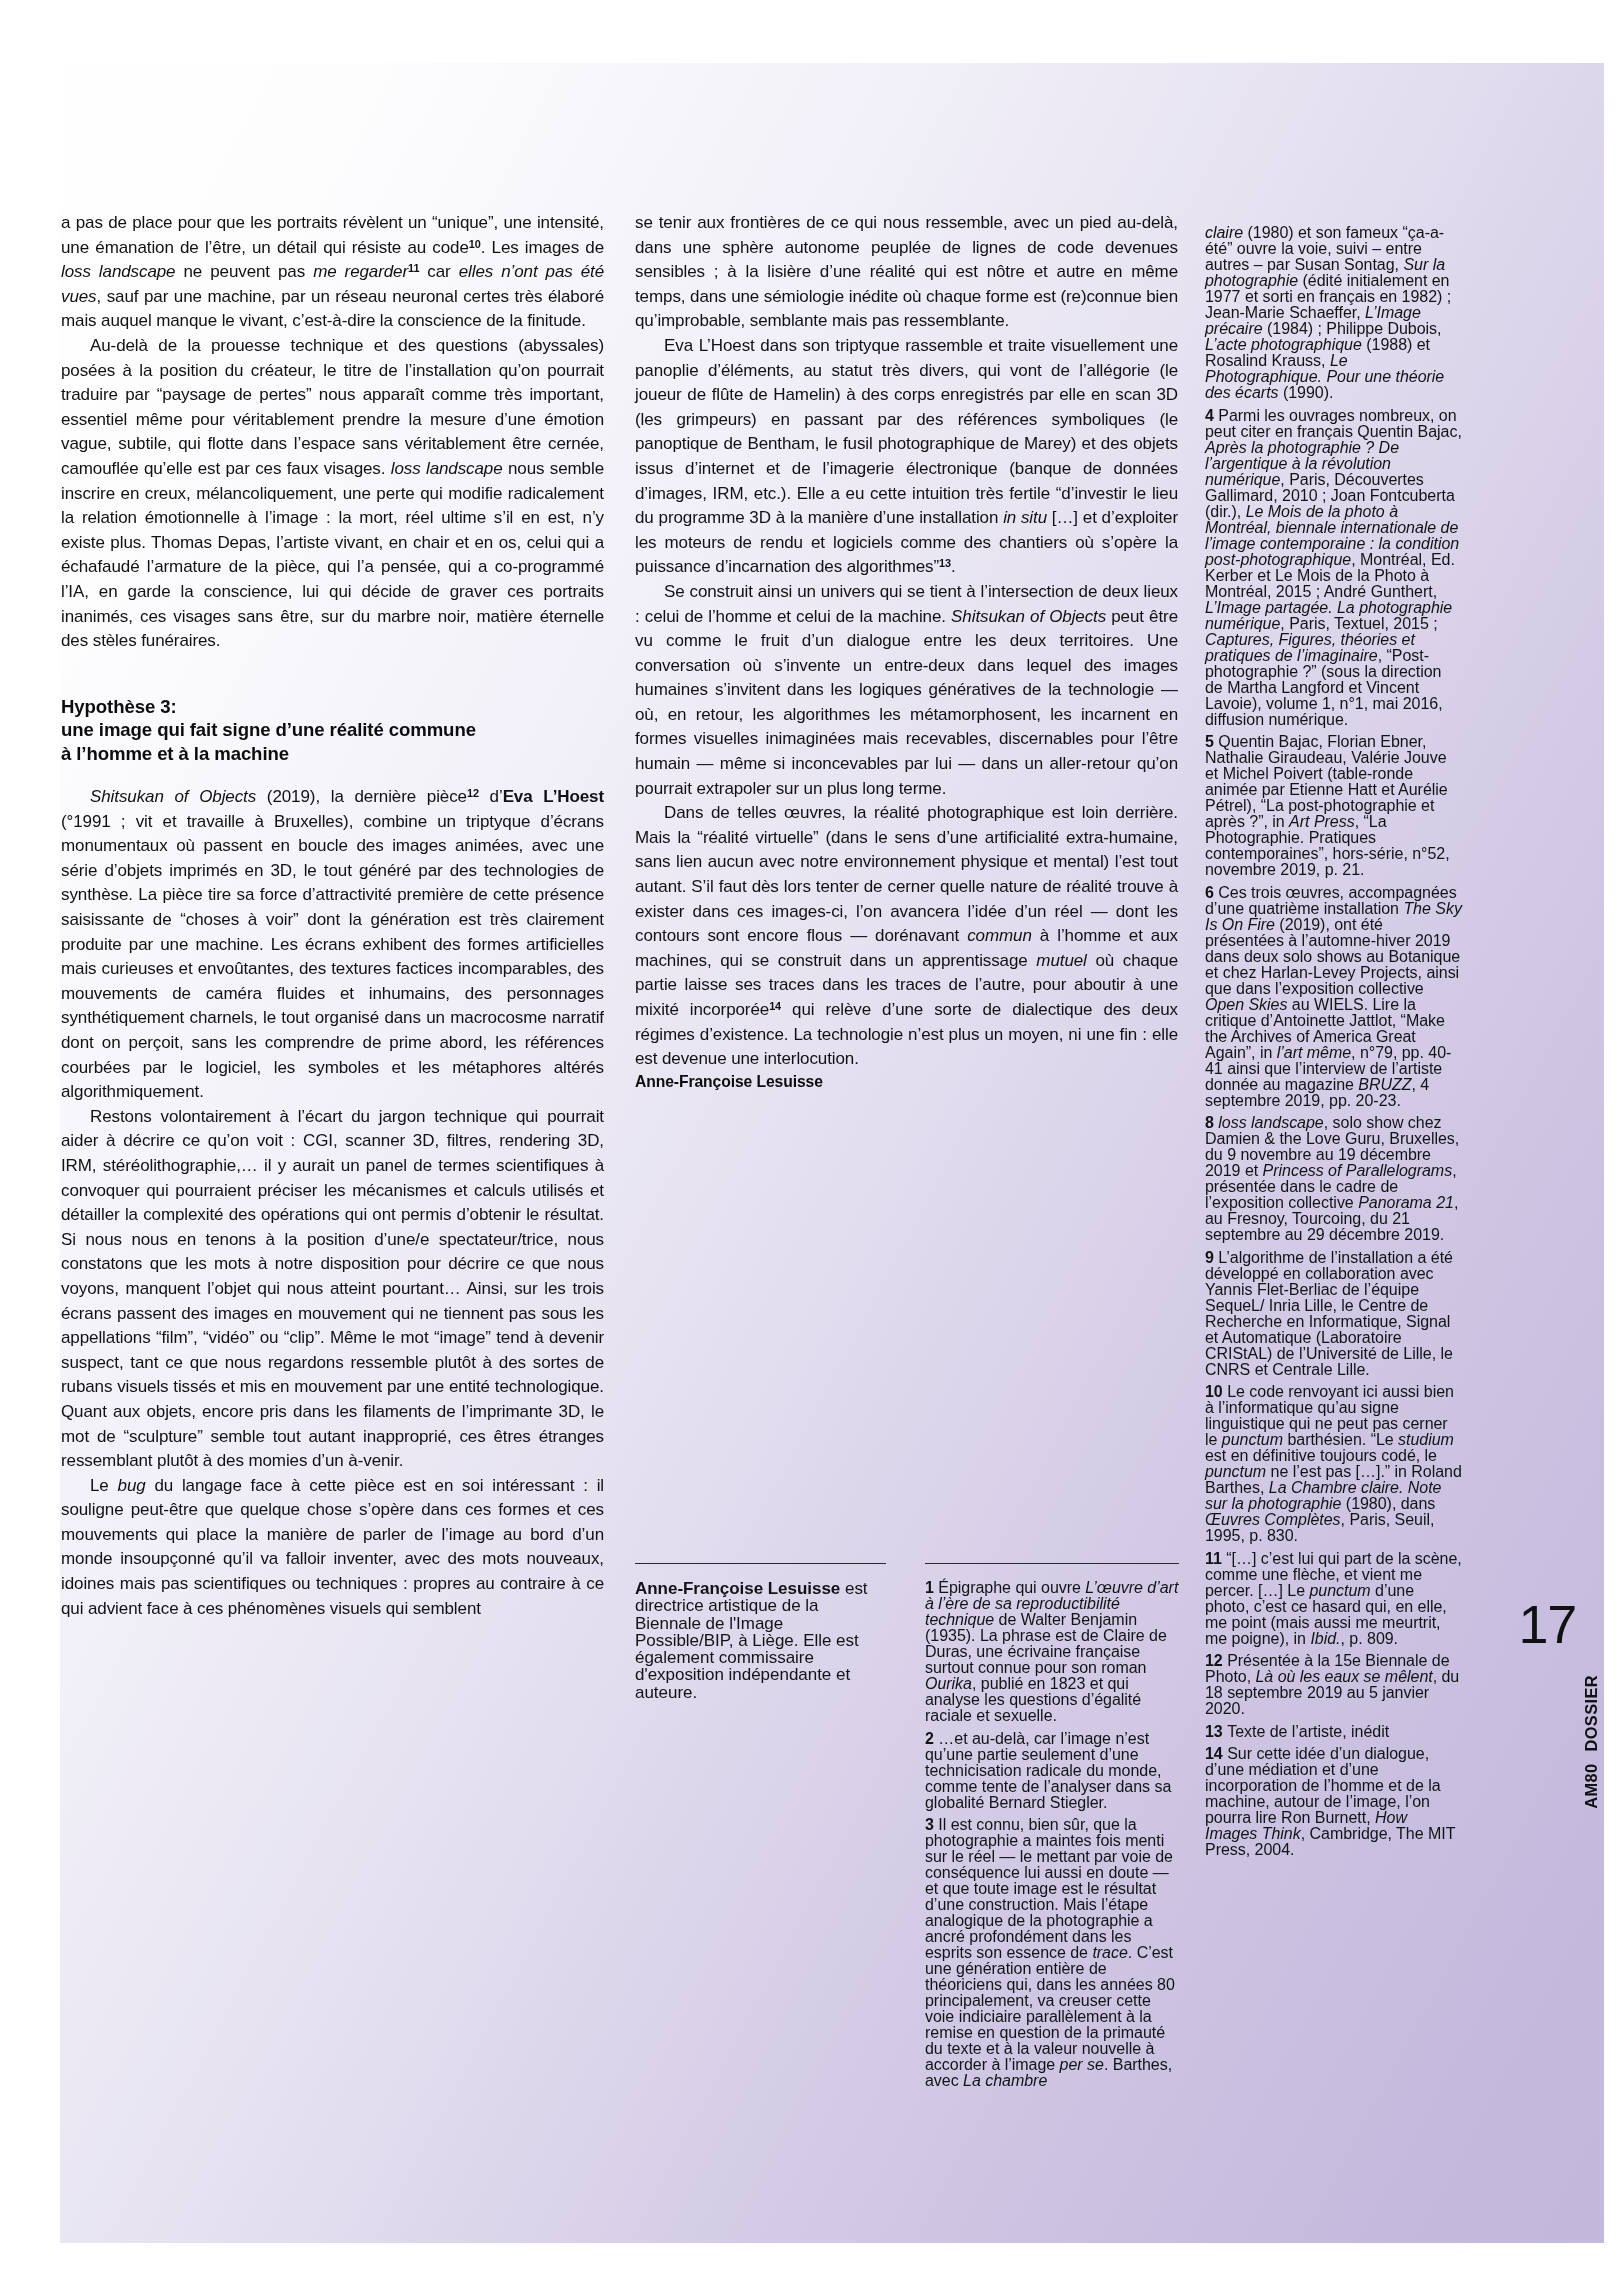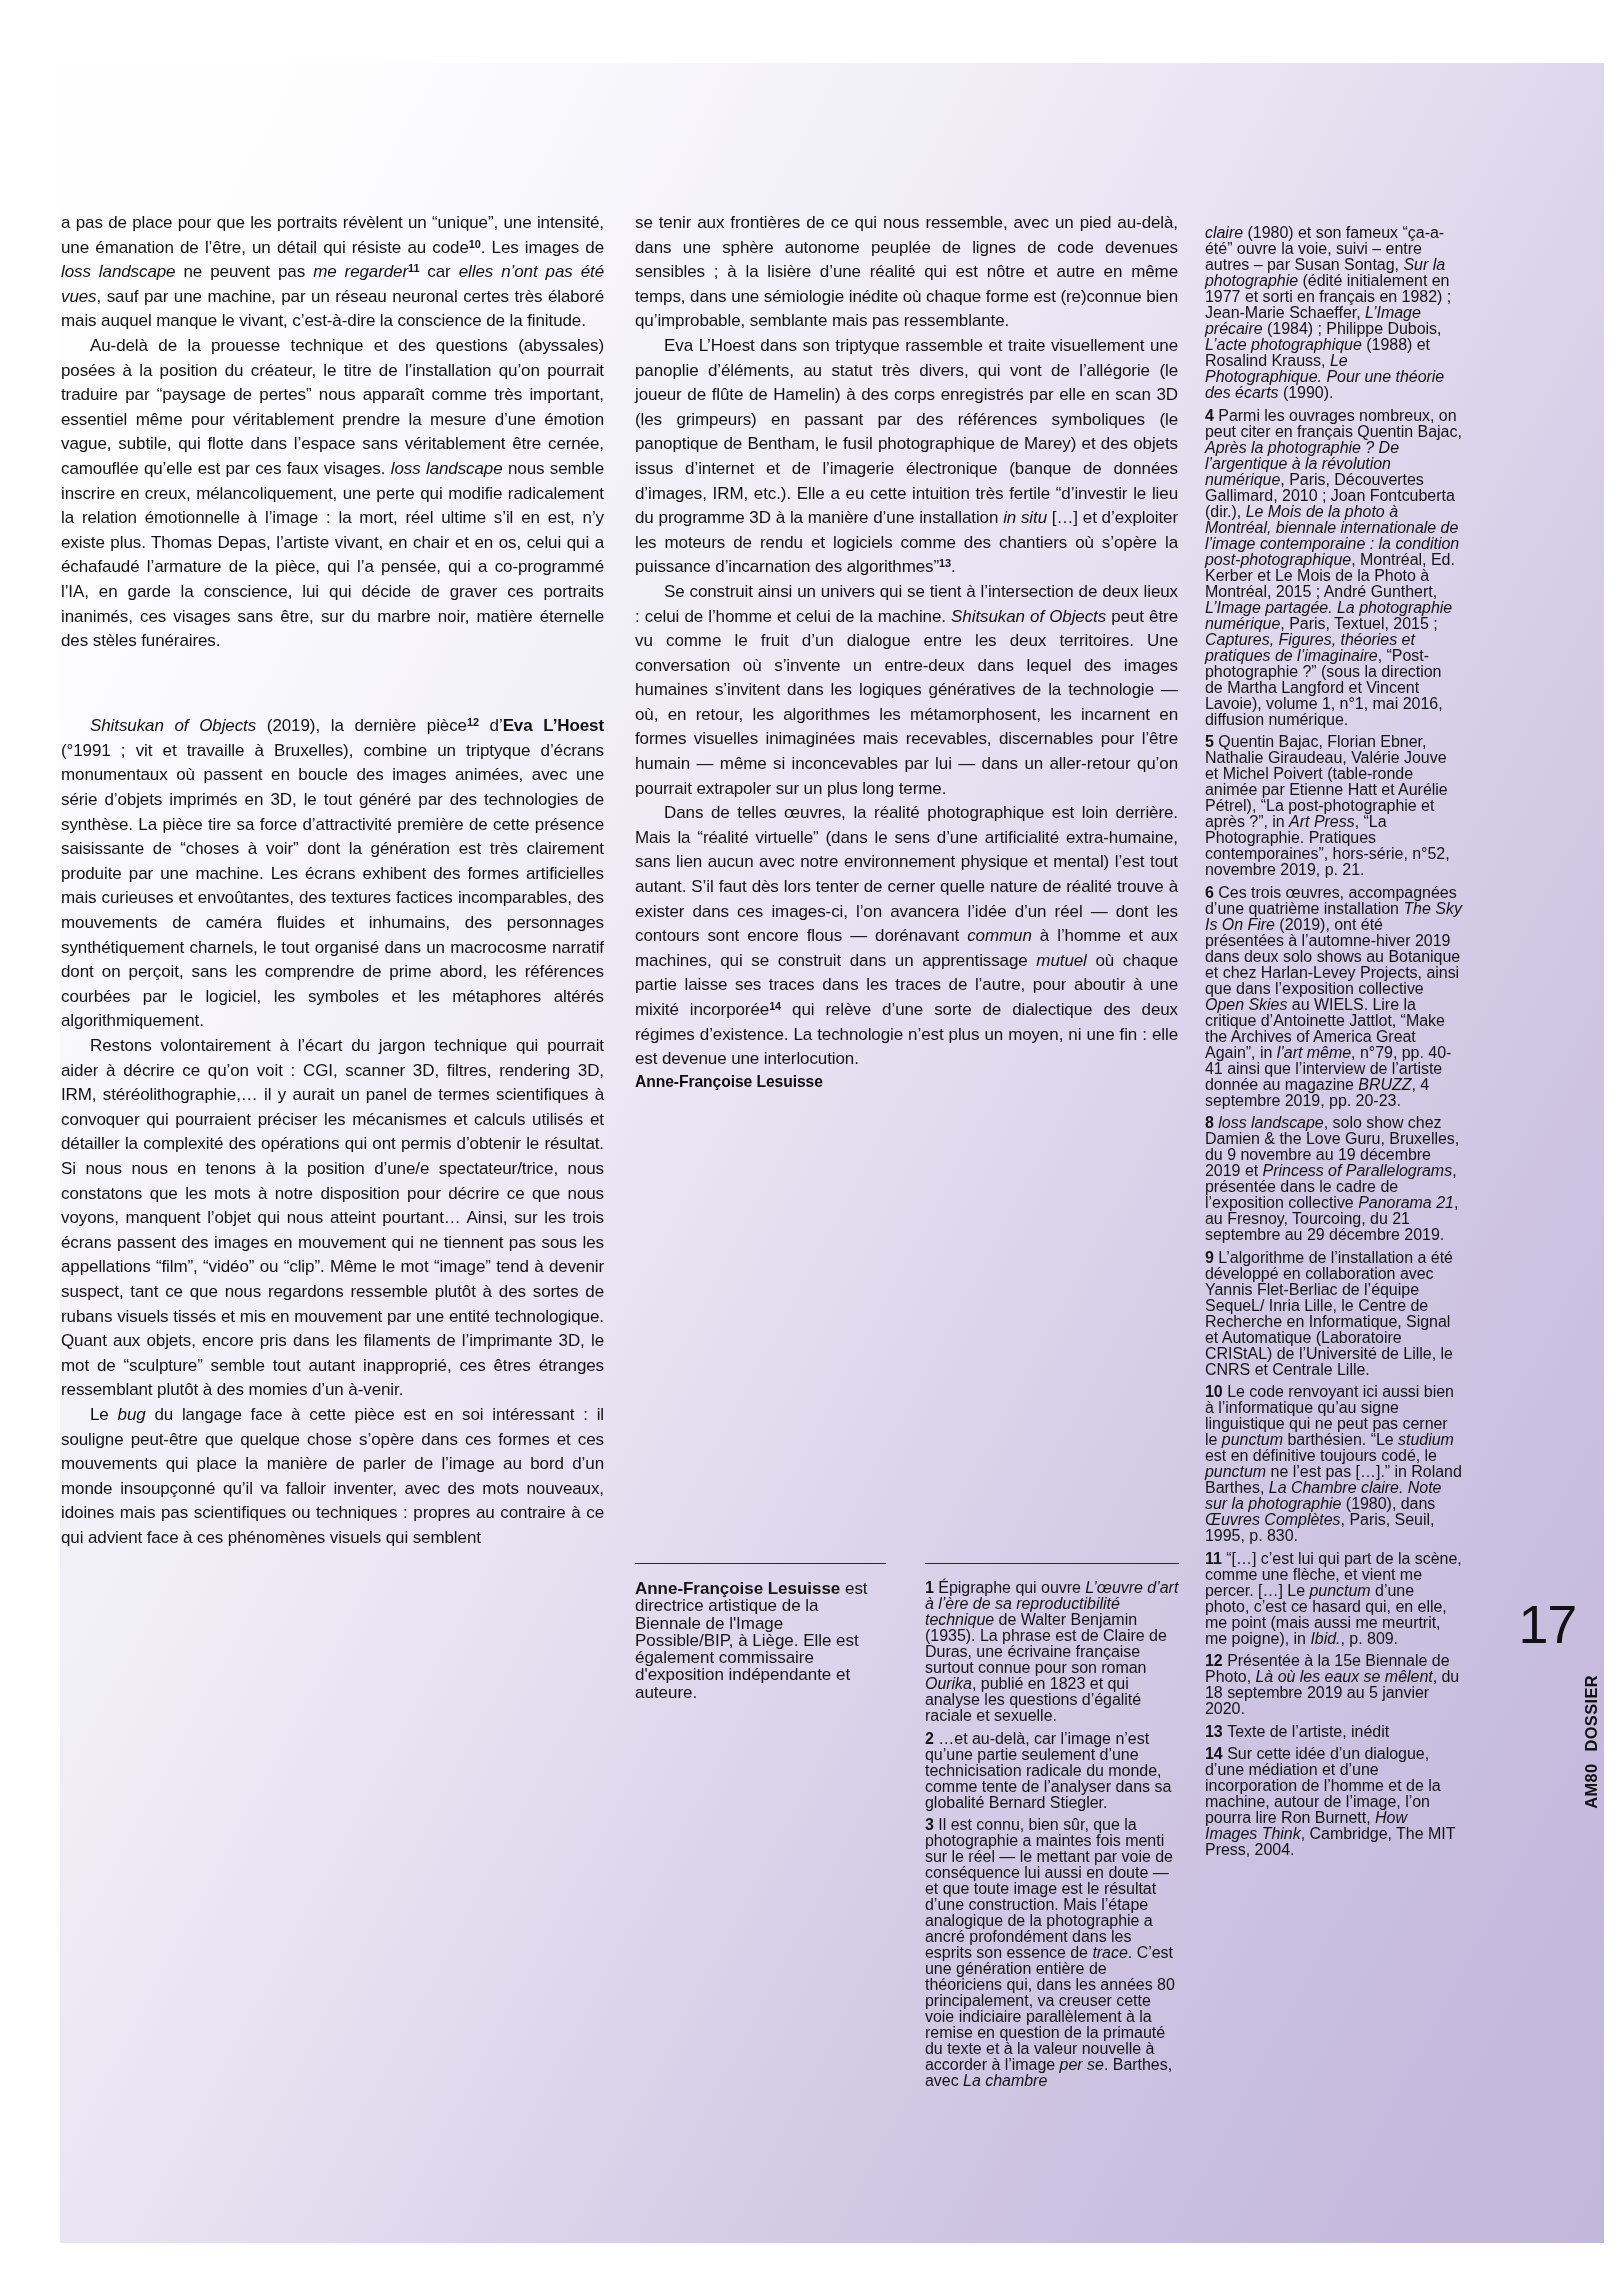--- a/index.html
+++ b/index.html
@@ -125,20 +125,25 @@
 
   <div class="content">
 
     <div class="col" id="col1">
       <p><span>a pas de place pour que les portraits révèlent un “unique”, une intensité, une émanation de l’être, un détail qui résiste au code</span><sup>10</sup><span>. Les images de </span><i>loss landscape</i><span> ne peuvent pas </span><i>me regarder</i><sup>11</sup><span> car </span><i>elles n’ont pas été vues</i><span>, sauf par une machine, par un réseau neuronal certes très élaboré mais auquel manque le vivant, c’est-à-dire la conscience de la finitude.</span></p>
 
       <p class="ind"><span>Au-delà de la prouesse technique et des questions (abyssales) posées à la position du créateur, le titre de l’installation qu’on pourrait traduire par “paysage de pertes” nous apparaît comme très important, essentiel même pour véritablement prendre la mesure d’une émotion vague, subtile, qui flotte dans l’espace sans véritablement être cernée, camouflée qu’elle est par ces faux visages. </span><i>loss landscape</i><span> nous semble inscrire en creux, mélancoliquement, une perte qui modifie radicalement la relation émotionnelle à l’image : la mort, réel ultime s’il en est, n’y existe plus. Thomas Depas, l’artiste vivant, en chair et en os, celui qui a échafaudé l’armature de la pièce, qui l’a pensée, qui a co-programmé l’IA, en garde la conscience, lui qui décide de graver ces portraits inanimés, ces visages sans être, sur du marbre noir, matière éternelle des stèles funéraires.</span></p>
 
       <div class="spacer-lg"></div>
 
+      <h2 class="hyp">
+        <span>Hypothèse 3:</span><br>
+        <span>une image qui fait signe d’une réalité commune</span><br>
+        <span>à l’homme et à la machine</span>
+      </h2>
 
       <div class="spacer-sm"></div>
 
       <p class="ind"><i>Shitsukan of Objects</i><span> (2019), la dernière pièce</span><sup>12</sup><span> d’</span><b>Eva L’Hoest</b><span> (°1991 ; vit et travaille à Bruxelles), combine un triptyque d’écrans monumentaux où passent en boucle des images animées, avec une série d’objets imprimés en 3D, le tout généré par des technologies de synthèse. La pièce tire sa force d’attractivité première de cette présence saisissante de “choses à voir” dont la génération est très clairement produite par une machine. Les écrans exhibent des formes artificielles mais curieuses et envoûtantes, des textures factices incomparables, des mouvements de caméra fluides et inhumains, des personnages synthétiquement charnels, le tout organisé dans un macrocosme narratif dont on perçoit, sans les comprendre de prime abord, les références courbées par le logiciel, les symboles et les métaphores altérés algorithmiquement.</span></p>
 
       <p class="ind">Restons volontairement à l’écart du jargon technique qui pourrait aider à décrire ce qu’on voit : CGI, scanner 3D, filtres, rendering 3D, IRM, stéréolithographie,… il y aurait un panel de termes scientifiques à convoquer qui pourraient préciser les mécanismes et calculs utilisés et détailler la complexité des opérations qui ont permis d’obtenir le résultat. Si nous nous en tenons à la position d’une/e spectateur/trice, nous constatons que les mots à notre disposition pour décrire ce que nous voyons, manquent l’objet qui nous atteint pourtant… Ainsi, sur les trois écrans passent des images en mouvement qui ne tiennent pas sous les appellations “film”, “vidéo” ou “clip”. Même le mot “image” tend à devenir suspect, tant ce que nous regardons ressemble plutôt à des sortes de rubans visuels tissés et mis en mouvement par une entité technologique. Quant aux objets, encore pris dans les filaments de l’imprimante 3D, le mot de “sculpture” semble tout autant inapproprié, ces êtres étranges ressemblant plutôt à des momies d’un à-venir.</p>
 
       <p class="ind"><span>Le </span><i>bug</i><span> du langage face à cette pièce est en soi intéressant : il souligne peut-être que quelque chose s’opère dans ces formes et ces mouvements qui place la manière de parler de l’image au bord d’un monde insoupçonné qu’il va falloir inventer, avec des mots nouveaux, idoines mais pas scientifiques ou techniques : propres au contraire à ce qui advient face à ces phénomènes visuels qui semblent</span></p>
     </div>
 

